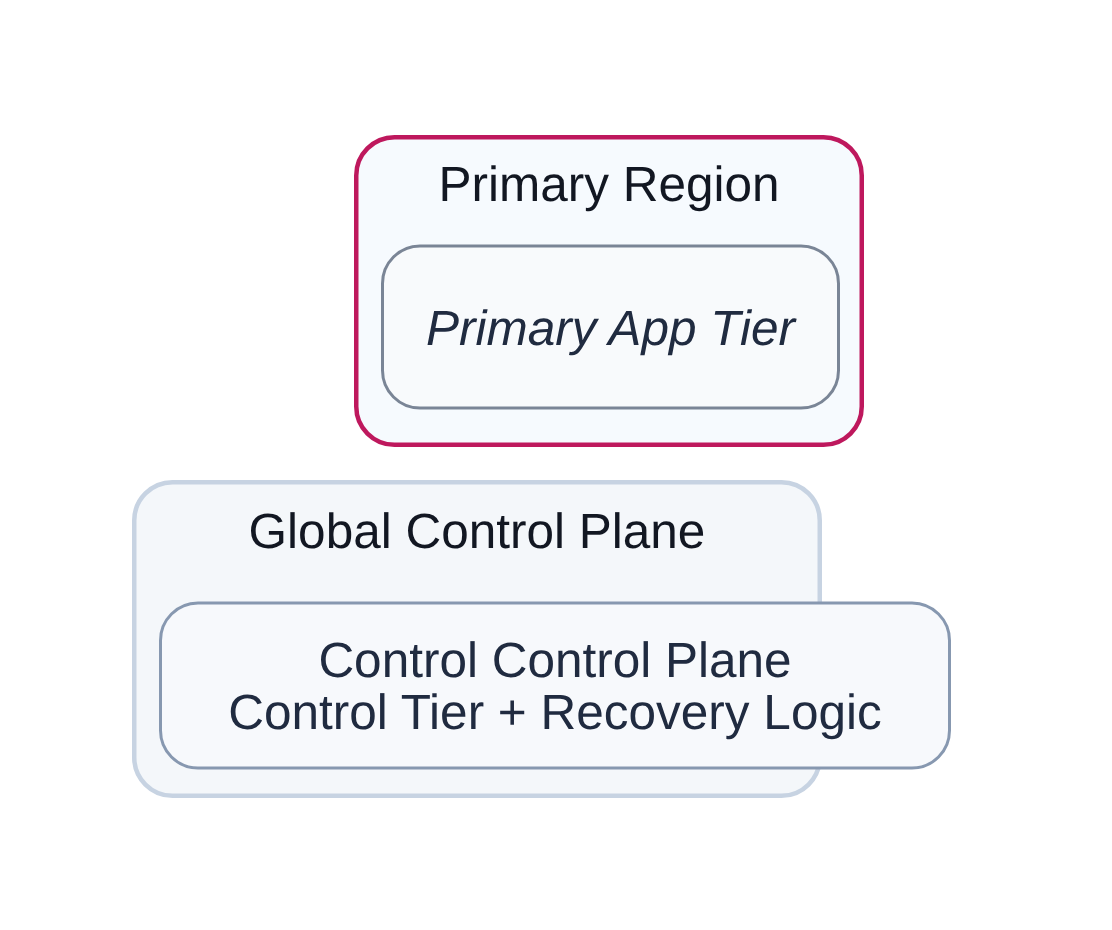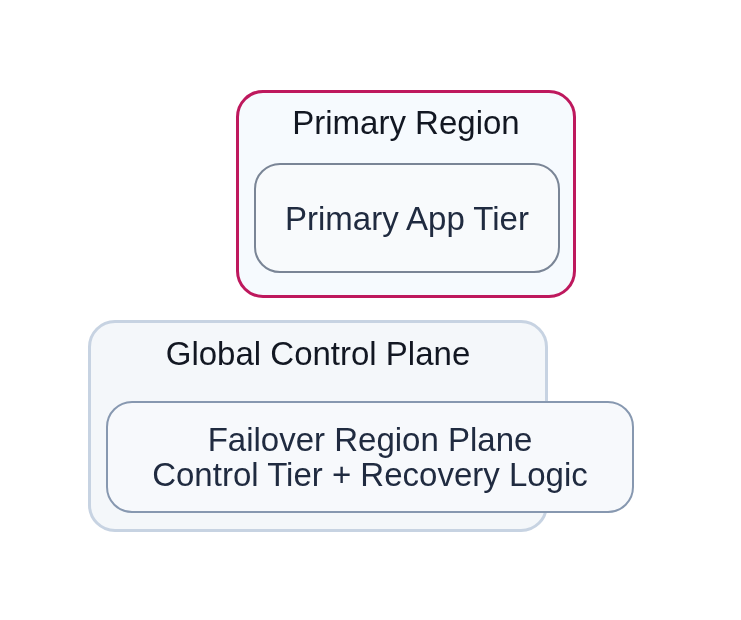--- a/index.html
+++ b/index.html
@@ -49,20 +49,21 @@
     background: #f6fafe;
     border: 3px solid #be185d;
     margin-left: 36px;
   }
   .group-primary .group-title { top: 12px; }
   .node-primary {
     left: 15px; top: 70px;
     width: 306px; height: 110px;
     background: #f8fafc;
     border: 2px solid #7a8596;
+    font-style: italic;
   }
   
   .group-global {
     left: 88px; top: 320px;
     width: 460px; height: 212px;
     background: #f4f7fa;
     border: 3px solid #c7d3e2;
   }
   .group-global .group-title { top: 13px; }
   .node-failover {
@@ -80,18 +81,18 @@
   <div class="group group-primary">
     <div class="group-title">Primary Region</div>
     <div class="node node-primary">
       <div class="node-line">Primary App Tier</div>
     </div>
   </div>
 
   <div class="group group-global">
     <div class="group-title">Global Control Plane</div>
     <div class="node node-failover">
-      <div class="node-line">Failover Region Plane</div>
+      <div class="node-line">Control Control Plane</div>
       <div class="node-line">Control Tier + Recovery Logic</div>
     </div>
   </div>
 
 </div>
 
 </body></html>

